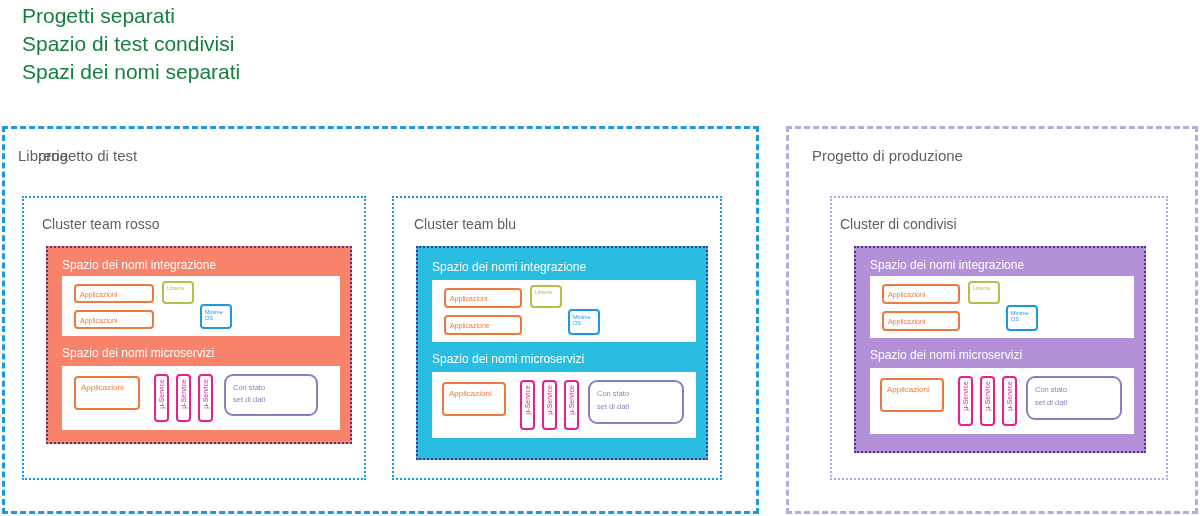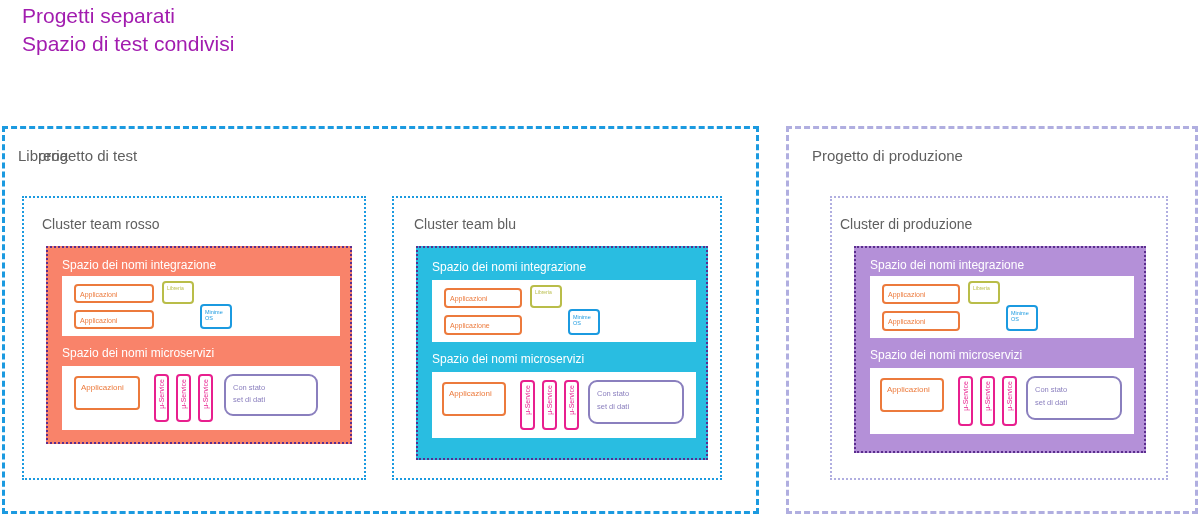--- a/index.html
+++ b/index.html
@@ -14,21 +14,21 @@
   }
 
   
   .heading {
     position:absolute; left:22px; top:2px;
     width:600px;
   }
   .heading div {
     font-size:21px;
     line-height:28px;
-    color:#a21caf;
+    color:#15803d;
     white-space:nowrap;
   }
 
   
   .project {
     position:absolute;
     background:#ffffff;
   }
   .project-dev {
     left:2px; top:126px; width:757px; height:388px;
@@ -114,20 +114,21 @@
     writing-mode:vertical-rl;
     transform:rotate(180deg);
   }
 </style>
 </head>
 <body>
 
 <div class="heading">
   <div>Progetti separati</div>
   <div>Spazio di test condivisi</div>
+  <div>Spazi dei nomi separati</div>
 </div>
 
 <div class="project project-dev"></div>
 <div class="project-title dev-a">Libreria</div>
 <div class="project-title dev-b">progetto di test</div>
 
 <div class="project project-prod"></div>
 <div class="project-title prod">Progetto di produzione</div>
 
 <div class="cluster cluster-red"></div>
@@ -208,21 +209,21 @@
         <span class="vert" style="font-size:7px;padding:3px 2px;">µ-Service</span>
       </div>
     <div class="box box-state" style="left:156px; top:8px;  width:96px; height:44px;">
         <span style="font-size:7.5px;padding:6px 7px;line-height:1.7;">Con stato
 set di dati</span>
       </div>
   </div>
 </div>
 
 <div class="cluster cluster-prod"></div>
-<div class="cluster-title ct-prod">Cluster di produzione</div>
+<div class="cluster-title ct-prod">Cluster di condivisi</div>
 
 <div class="cbody cbody-prod">
   <div class="ns-label" style="left:14px; top:10px;">Spazio dei nomi integrazione</div>
   <div class="ns-panel" style="left:14px; top:28px; width:264px; height:62px;">
     <div class="box box-app" style="left:12px;  top:8px;  width:78px; height:20px;">
         <span style="font-size:7px;padding:5px 4px;">Applicazioni</span>
       </div>
     <div class="box box-lib" style="left:98px;  top:5px;  width:32px; height:23px;">
         <span style="font-size:5px;padding:3px 3px;">Libreria</span>
       </div>

